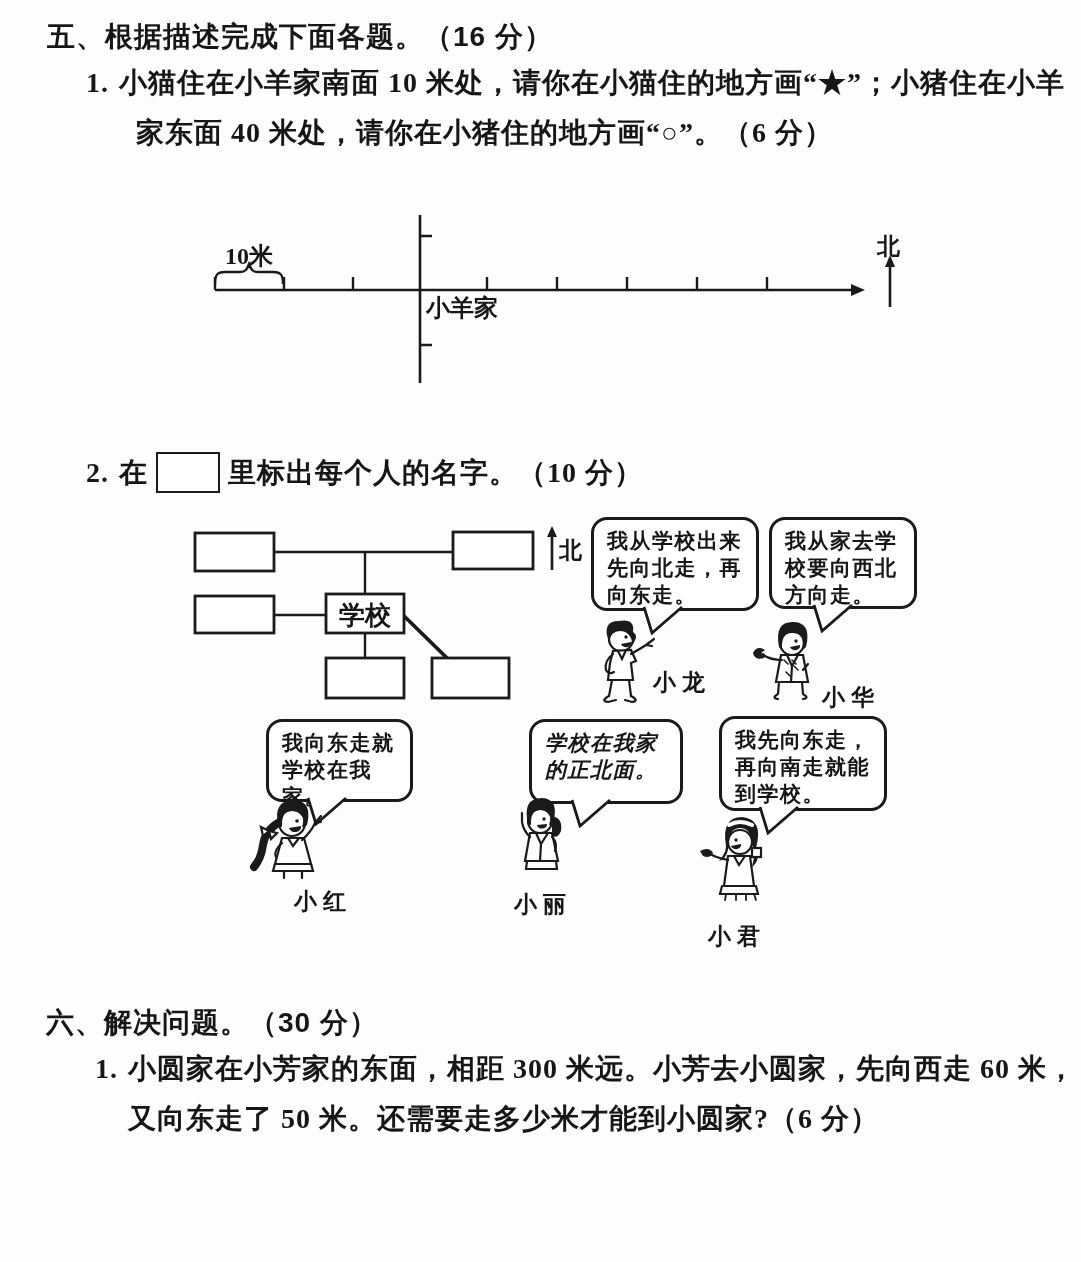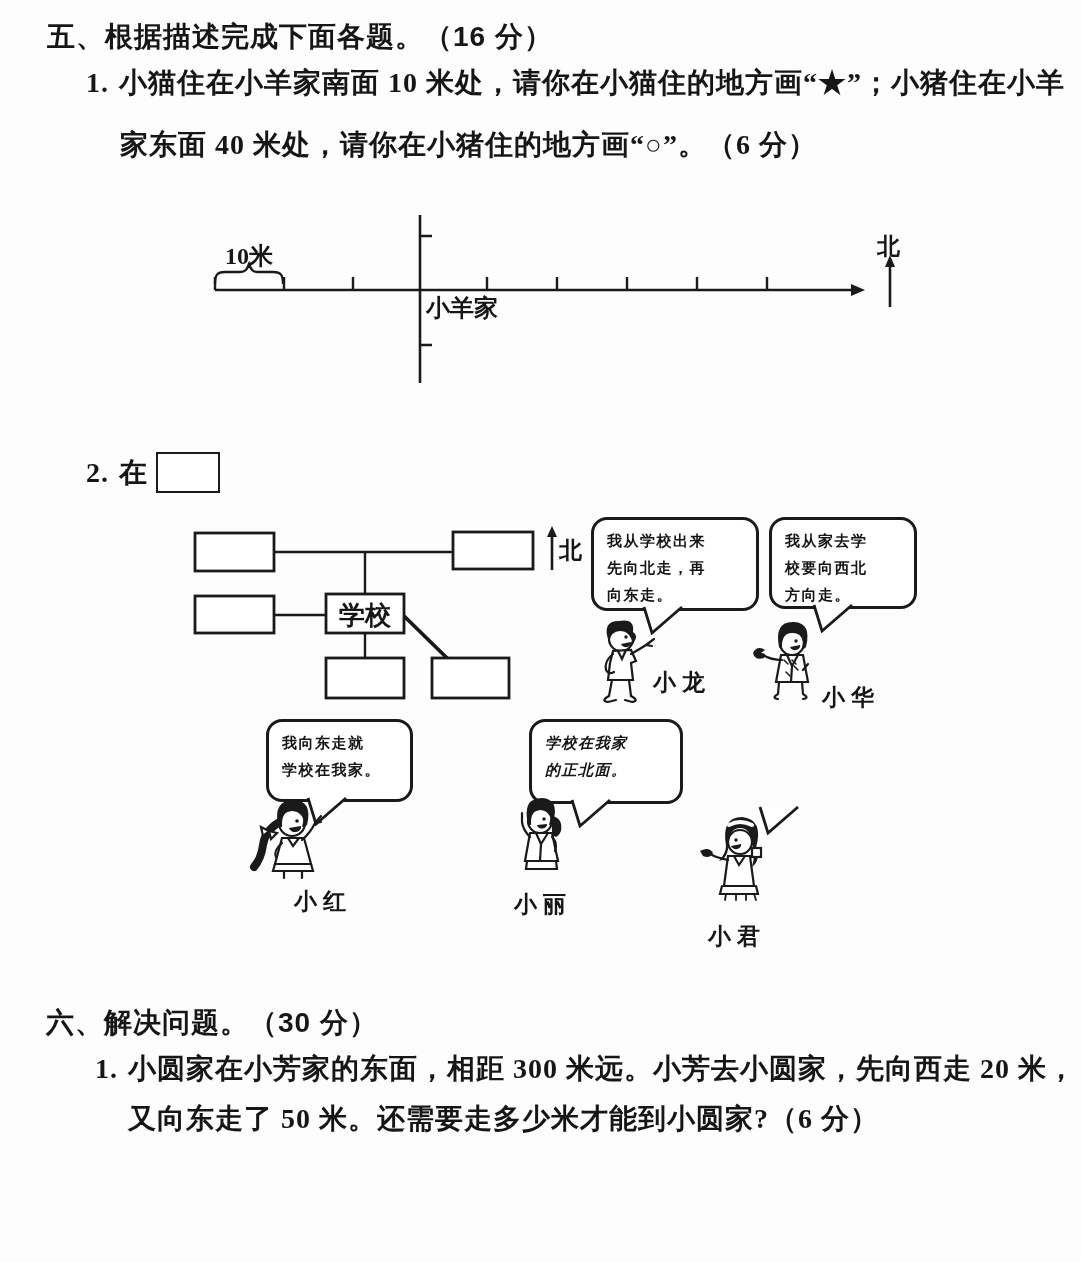--- a/index.html
+++ b/index.html
@@ -6,38 +6,38 @@
   .page{position:relative;width:1081px;height:1262px;background:#fdfdfd;overflow:hidden;
         font-family:"Liberation Serif","DejaVu Serif",serif;color:#161616;}
   .abs{position:absolute;}
   .heading{font-family:"Liberation Sans","DejaVu Sans",sans-serif;font-weight:bold;
            font-size:28px;letter-spacing:1px;white-space:nowrap;}
   .qline{font-size:28px;font-weight:600;letter-spacing:1px;white-space:nowrap;display:flex;align-items:center;}
   .qnum{font-weight:bold;margin-right:10px;}
   .answer-box-inline{display:inline-block;width:60px;height:37px;border:2.5px solid #1a1a1a;
            background:#fff;margin:0 8px;vertical-align:-8px;}
   .bubble{position:absolute;box-sizing:border-box;border:3px solid #1a1a1a;border-radius:16px;
-          background:#fff;font-size:15px;line-height:27px;letter-spacing:1.5px;font-weight:600;
+          background:#fff;font-size:21px;line-height:27px;letter-spacing:1.5px;font-weight:600;
           padding:8px 8px 0 13px;}
   .tail{position:absolute;width:48px;height:30px;}
   .name-label{position:absolute;font-size:23px;font-weight:600;letter-spacing:6px;white-space:nowrap;}
   svg text{font-family:"Liberation Serif","DejaVu Serif",serif;font-weight:600;fill:#161616;}
 </style>
 </head>
 <body>
 
 <div class="page">
 
   <div class="abs heading" style="left:38px;top:18px;margin-left:9px;">五、根据描述完成下面各题。（16 分）</div>
 
   <div class="abs qline" style="left:86px;top:64px;">
     <span class="qnum">1.</span>
     <span>小猫住在小羊家南面 10 米处，请你在小猫住的地方画“★”；小猪住在小羊</span>
   </div>
-  <div class="abs qline" style="left:120px;top:114px;margin-top:12px;">
+  <div class="abs qline" style="left:136px;top:114px;">
     <span>家东面 40 米处，请你在小猪住的地方画“○”。（6 分）</span>
   </div>
 
   <svg class="abs" style="left:0;top:195px;" width="980" height="205" viewBox="0 195 980 205">
 
     <path d="M215,290 H851" stroke="#1a1a1a" stroke-width="2.6" fill="none"></path>
     <polygon points="851,284 865,290 851,296" fill="#1a1a1a"></polygon>
 
     <path d="M215,290 V277 M284,290 V277 M353,290 V277 M487,290 V277 M557,290 V277 M627,290 V277 M697,290 V277 M767,290 V277" stroke="#1a1a1a" stroke-width="2.4" fill="none"></path>
 
@@ -50,20 +50,21 @@
 
     <text x="877" y="254" font-size="23">北</text>
     <path d="M890,307 V264" stroke="#1a1a1a" stroke-width="2.6" fill="none"></path>
     <polygon points="885,267 890,255 895,267" fill="#1a1a1a"></polygon>
   </svg>
 
   <div class="abs qline" style="left:86px;top:452px;">
     <span class="qnum">2.</span>
     <span>在</span>
     <span class="answer-box-inline"></span>
+    <span>里标出每个人的名字。（10 分）</span>
   </div>
 
   <svg class="abs" style="left:0;top:515px;" width="620" height="205" viewBox="0 515 620 205">
     <path d="M274,552 H453" stroke="#1a1a1a" stroke-width="2.4" fill="none"></path>
     <path d="M365,552 V594" stroke="#1a1a1a" stroke-width="2.4" fill="none"></path>
     <path d="M274,615 H326" stroke="#1a1a1a" stroke-width="2.4" fill="none"></path>
     <path d="M365,633 V658" stroke="#1a1a1a" stroke-width="2.4" fill="none"></path>
     <path d="M404,616 L448,659" stroke="#1a1a1a" stroke-width="3.8" fill="none"></path>
     <rect x="195" y="533" width="79" height="38" fill="#fff" stroke="#1a1a1a" stroke-width="2.8"></rect>
     <rect x="453" y="532" width="80" height="37" fill="#fff" stroke="#1a1a1a" stroke-width="2.8"></rect>
@@ -108,20 +109,25 @@
 
   <div class="bubble" style="left:529px;top:719px;width:154px;height:85px;font-style:italic;">
     <div>学校在我家</div>
     <div>的正北面。</div>
   </div>
   <svg class="tail" style="left:564px;top:798px;" viewBox="0 0 48 30">
     <polygon points="8,2 46,2 16,28" fill="#fff"></polygon>
     <path d="M46,2 L16,28 L8,2" fill="none" stroke="#1a1a1a" stroke-width="2.8"></path>
   </svg>
 
+  <div class="bubble" style="left:719px;top:716px;width:168px;height:95px;">
+    <div>我先向东走，</div>
+    <div>再向南走就能</div>
+    <div>到学校。</div>
+  </div>
   <svg class="tail" style="left:752px;top:805px;" viewBox="0 0 48 30">
     <polygon points="8,2 46,2 16,28" fill="#fff"></polygon>
     <path d="M46,2 L16,28 L8,2" fill="none" stroke="#1a1a1a" stroke-width="2.8"></path>
   </svg>
 
   <svg class="abs" style="left:588px;top:616px;" width="78" height="96" viewBox="0 0 78 96">
     <g stroke="#1a1a1a" stroke-width="2.2" fill="none" stroke-linecap="round">
       <circle cx="33" cy="23" r="12" fill="#fff"></circle>
       <path d="M21,26 Q13,5 31,5 Q47,2 45,16 Q51,19 45,28 Q42,15 32,15 Q23,15 21,26 Z" fill="#1a1a1a" stroke="none"></path>
       <circle cx="38" cy="21" r="1.7" fill="#1a1a1a" stroke="none"></circle>
@@ -201,19 +207,19 @@
       <path d="M36,76 L34,84 L72,84 L70,76"></path>
       <path d="M40,84 L39,90 M50,84 L50,90 M60,84 L60,90 M68,84 L70,90" stroke-width="1.8"></path>
     </g>
   </svg>
   <div class="name-label" style="left:708px;top:921px;">小君</div>
 
   <div class="abs heading" style="left:46px;top:1004px;">六、解决问题。（30 分）</div>
 
   <div class="abs qline" style="left:95px;top:1050px;">
     <span class="qnum">1.</span>
-    <span>小圆家在小芳家的东面，相距 300 米远。小芳去小圆家，先向西走 20 米，</span>
+    <span>小圆家在小芳家的东面，相距 300 米远。小芳去小圆家，先向西走 60 米，</span>
   </div>
   <div class="abs qline" style="left:128px;top:1100px;">
     <span>又向东走了 50 米。还需要走多少米才能到小圆家?（6 分）</span>
   </div>
 
 </div>
 
 </body></html>

